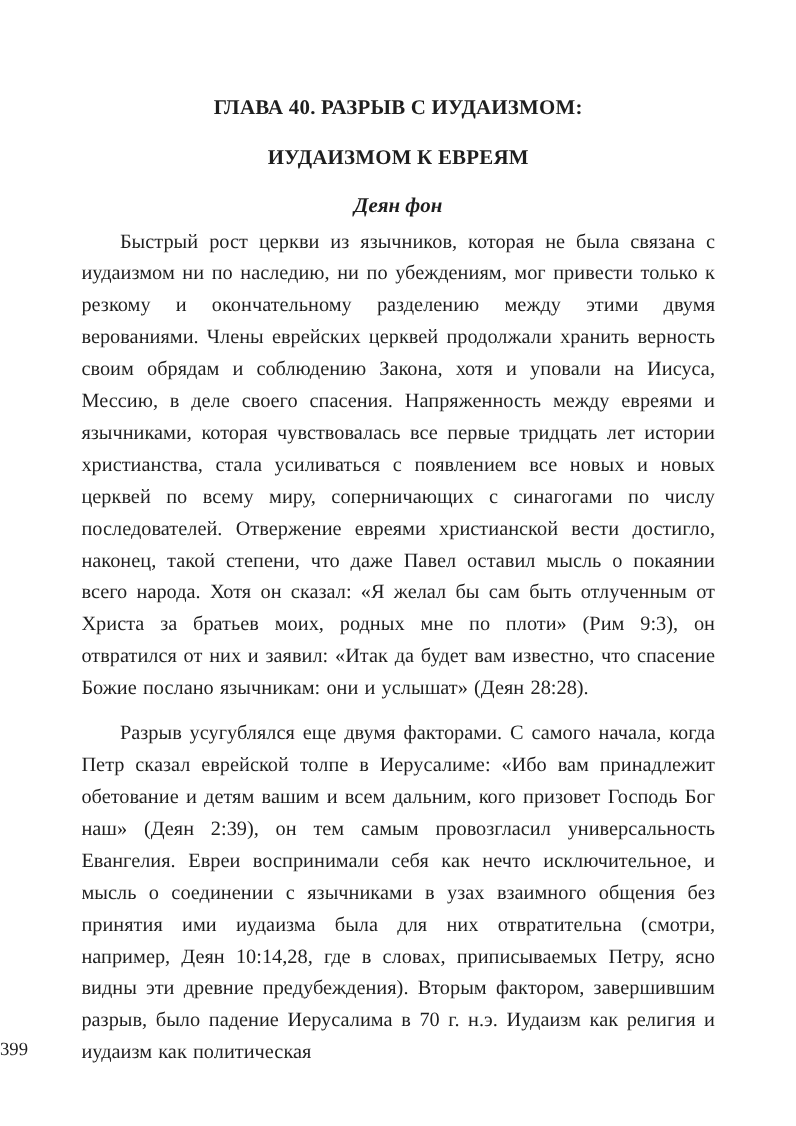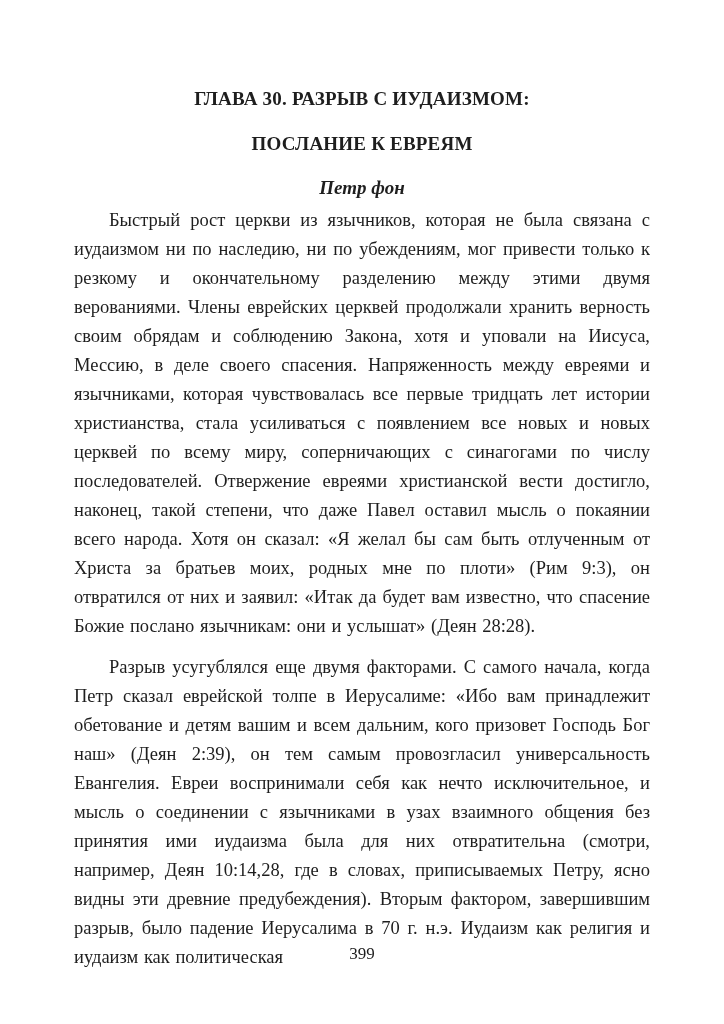--- a/index.html
+++ b/index.html
@@ -50,31 +50,31 @@
     word-spacing: 1px;
   }
   .body-para.first {
     margin-top: 5px;
   }
   .page-number {
     position: absolute;
     top: 943px;
     left: 0;
     width: 100%;
-    text-align: center;
+    text-align: left;
     font-size: 17px;
     line-height: 22px;
     color: #1e1e1e;
   }
 </style>
 </head>
 <body>
 
 <div class="page">
   <div class="content">
-    <h1 class="chapter-heading">ГЛАВА 30. РАЗРЫВ С ИУДАИЗМОМ:</h1>
-    <h1 class="chapter-heading second">ПОСЛАНИЕ К ЕВРЕЯМ</h1>
-    <h2 class="section-title">Петр фон</h2>
+    <h1 class="chapter-heading">ГЛАВА 40. РАЗРЫВ С ИУДАИЗМОМ:</h1>
+    <h1 class="chapter-heading second">ИУДАИЗМОМ К ЕВРЕЯМ</h1>
+    <h2 class="section-title">Деян фон</h2>
     <p class="body-para first">Быстрый рост церкви из язычников, которая не была связана с иудаизмом ни по наследию, ни по убеждениям, мог привести только к резкому и окончательному разделению между этими двумя верованиями. Члены еврейских церквей продолжали хранить верность своим обрядам и соблюдению Закона, хотя и уповали на Иисуса, Мессию, в деле своего спасения. Напряженность между евреями и язычниками, которая чувствовалась все первые тридцать лет истории христианства, стала усиливаться с появлением все новых и новых церквей по всему миру, соперничающих с синагогами по числу последователей. Отвержение евреями христианской вести достигло, наконец, такой степени, что даже Павел оставил мысль о покаянии всего народа. Хотя он сказал: «Я желал бы сам быть отлученным от Христа за братьев моих, родных мне по плоти» (Рим 9:3), он отвратился от них и заявил: «Итак да будет вам известно, что спасение Божие послано язычникам: они и услышат» (Деян 28:28).</p>
     <p class="body-para">Разрыв усугублялся еще двумя факторами. С самого начала, когда Петр сказал еврейской толпе в Иерусалиме: «Ибо вам принадлежит обетование и детям вашим и всем дальним, кого призовет Господь Бог наш» (Деян 2:39), он тем самым провозгласил универсальность Евангелия. Евреи воспринимали себя как нечто исключительное, и мысль о соединении с язычниками в узах взаимного общения без принятия ими иудаизма была для них отвратительна (смотри, например, Деян 10:14,28, где в словах, приписываемых Петру, ясно видны эти древние предубеждения). Вторым фактором, завершившим разрыв, было падение Иерусалима в 70 г. н.э. Иудаизм как религия и иудаизм как политическая</p>
   </div>
   <div class="page-number">399</div>
 </div>
 
 </body></html>

